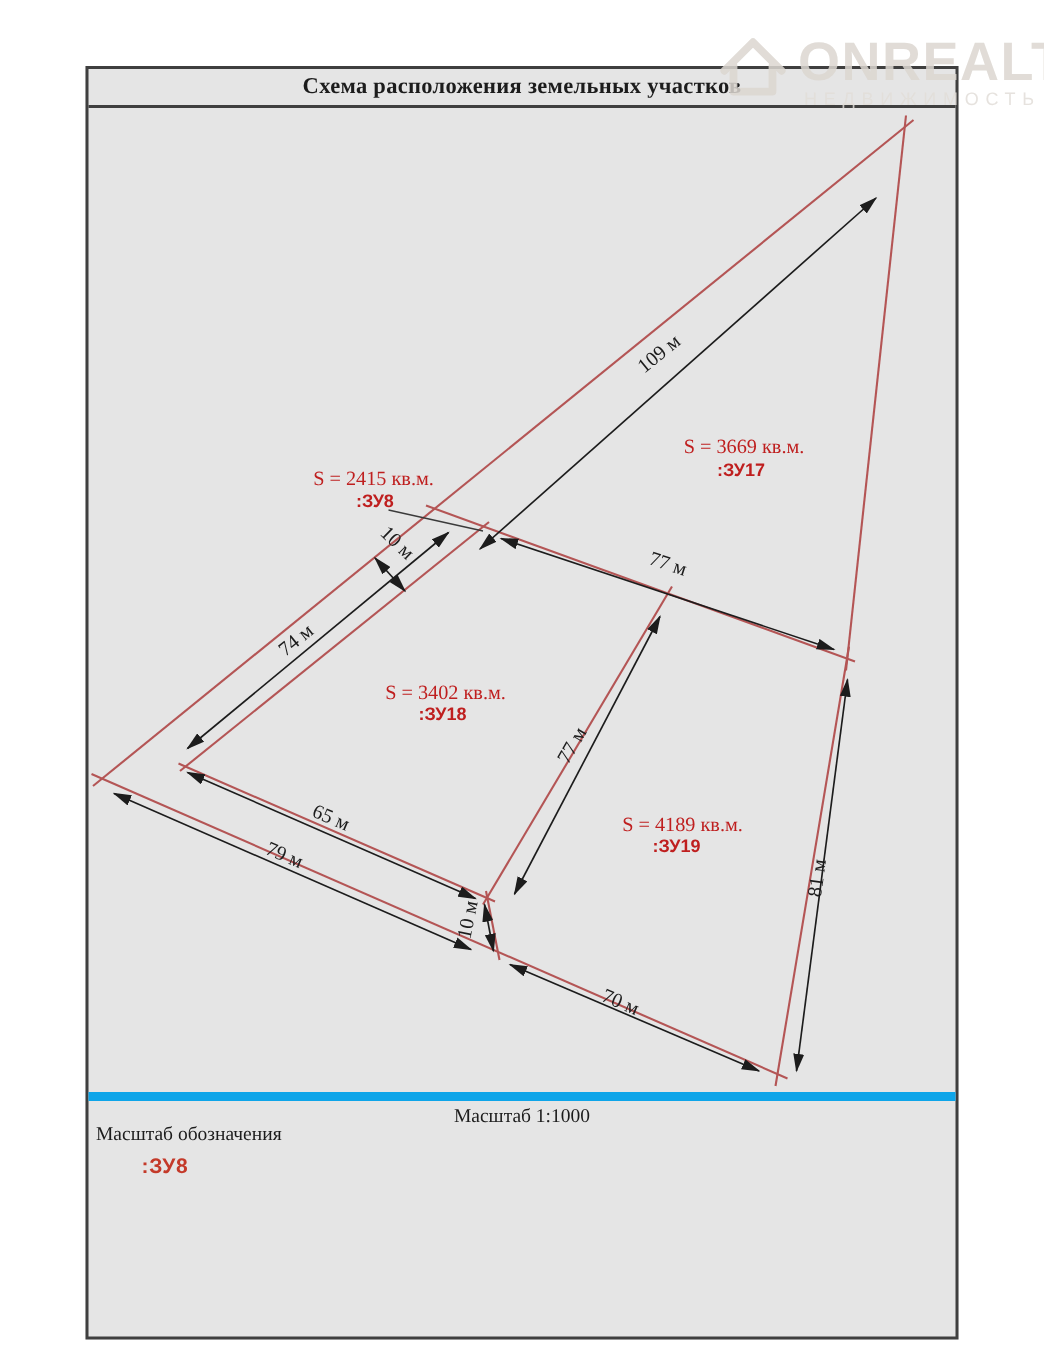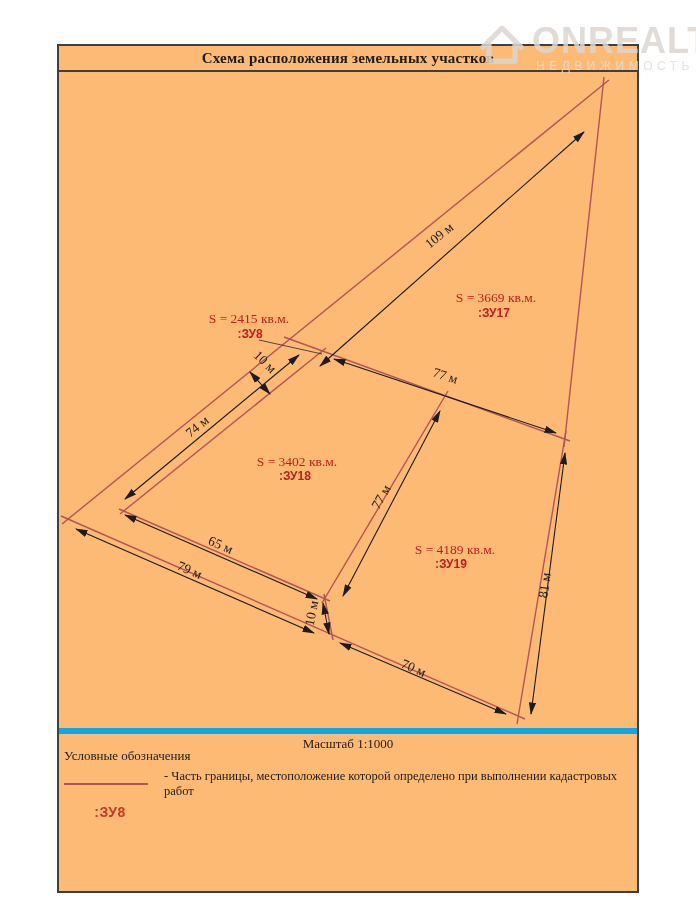--- a/index.html
+++ b/index.html
@@ -2,21 +2,21 @@
 <html><head>
 <meta charset="utf-8">
 <style>
   html,body{margin:0;padding:0;}
   body{
     width:696px;height:910px;position:relative;background:#ffffff;
     font-family:"Liberation Serif", serif;color:#1c1c1c;overflow:hidden;
   }
   .frame{
     position:absolute;left:57px;top:44px;width:578px;height:845px;
-    border:2px solid #3f3f3f;background:#fdba74;
+    border:2px solid #3f3f3f;background:#e5e5e5;
   }
   .title-row{
     position:absolute;left:0;top:0;right:0;height:24px;line-height:24px;
     text-align:center;font-weight:bold;font-size:15px;
     border-bottom:2px solid #3f3f3f;letter-spacing:.2px;
   }
   svg.diagram{position:absolute;left:0;top:26px;}
   .scale-row{
     position:absolute;left:0;right:0;top:682px;height:20px;line-height:20px;
     border-top:6px solid #0ea5e9;text-align:center;font-size:13px;
@@ -119,27 +119,21 @@
       <text class="parcel-area" text-anchor="middle" x="297" y="464">S = 3402 кв.м.</text>
       <text class="parcel-code" text-anchor="middle" x="295" y="478">:ЗУ18</text>
       <text class="parcel-area" text-anchor="middle" x="455" y="552">S = 4189 кв.м.</text>
       <text class="parcel-code" text-anchor="middle" x="451" y="566">:ЗУ19</text>
     </g>
   </svg>
 
   <div class="scale-row">Масштаб 1:1000</div>
 
   <div class="legend">
-    <div class="legend-heading">Условные обозначения</div>
-    <div class="legend-row">
-      <div class="legend-sym">
-        <div class="line-sample"></div>
-      </div>
-      <div class="legend-text">- Часть границы, местоположение которой определено при выполнении кадастровых работ</div>
-    </div>
+    <div class="legend-heading">Масштаб обозначения</div>
     <div class="legend-row">
       <div class="legend-sym">
         <span class="legend-code">:ЗУ8</span>
       </div>
     </div>
   </div>
 
 </div>
 
 <div class="watermark">

